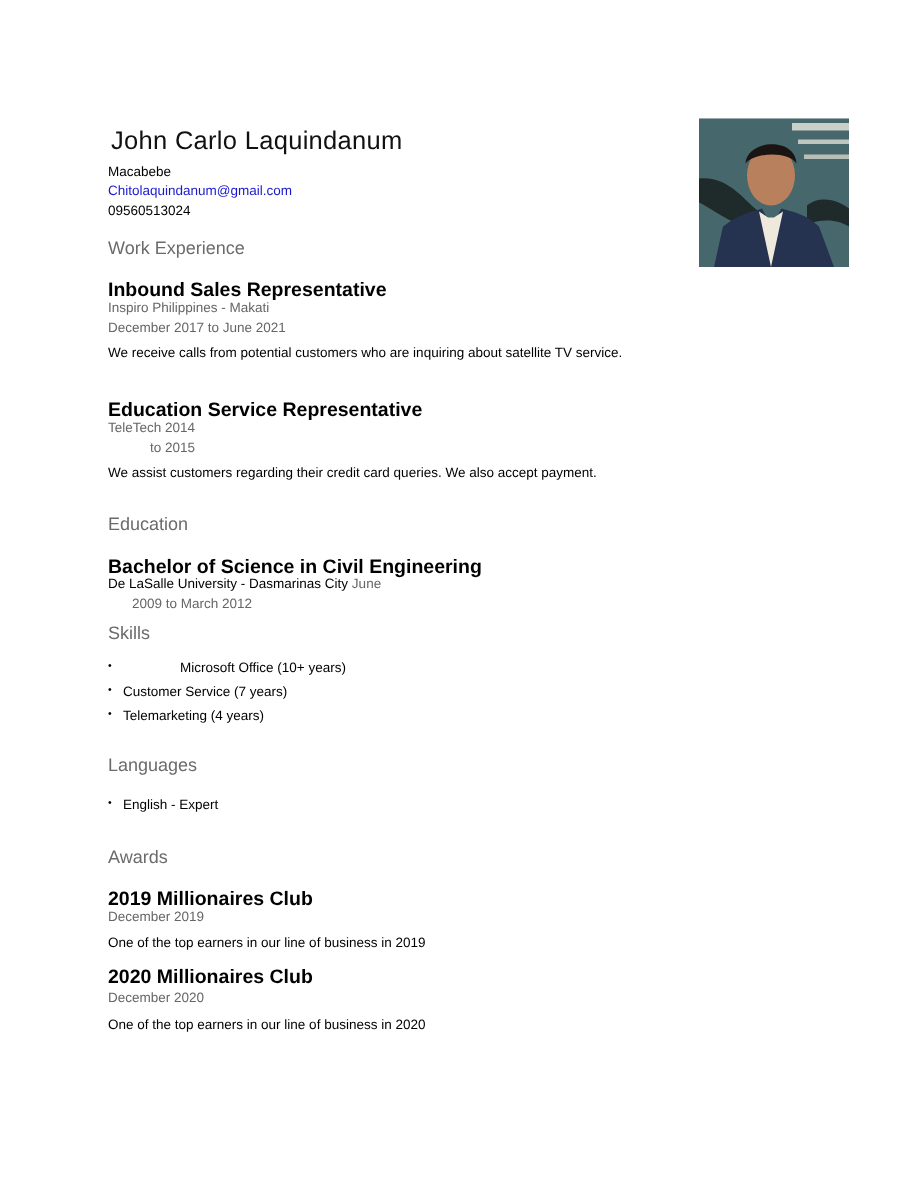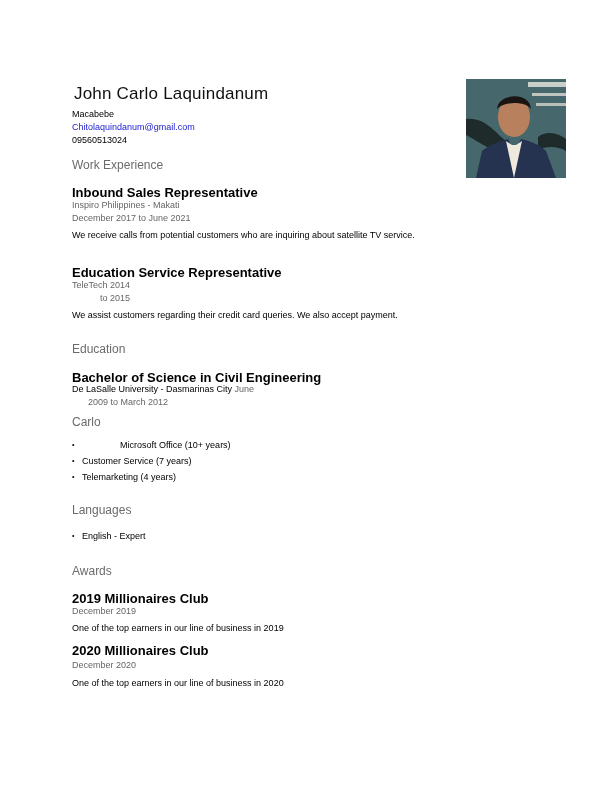--- a/index.html
+++ b/index.html
@@ -53,21 +53,21 @@
 <div class="abs body" style="left:72px;top:310px;">We assist customers regarding their credit card queries. We also accept payment.</div>
 
 <div class="abs section" style="left:72px;top:342px;">Education</div>
 <div class="abs jobtitle" style="left:72px;top:370px;">Bachelor of Science in Civil Engineering</div>
 <div class="abs" style="left:72px;top:384px;font-size:9px;text-align:right;">
   <span>De LaSalle University - Dasmarinas City</span>
   <span class="meta">June</span>
 </div>
 <div class="abs meta" style="left:72px;top:397px;margin-left:16px;">2009 to March 2012</div>
 
-<div class="abs section" style="left:72px;top:415px;">Carlo</div>
+<div class="abs section" style="left:72px;top:415px;">Skills</div>
 <div class="abs body bullet" style="left:82px;top:440px;padding-left:38px;">Microsoft Office (10+ years)</div>
 <div class="abs body bullet" style="left:82px;top:456px;">Customer Service (7 years)</div>
 <div class="abs body bullet" style="left:82px;top:472px;">Telemarketing (4 years)</div>
 
 <div class="abs section" style="left:72px;top:503px;">Languages</div>
 <div class="abs body bullet" style="left:82px;top:531px;">English - Expert</div>
 
 <div class="abs section" style="left:72px;top:564px;">Awards</div>
 
 <div class="abs jobtitle" style="left:72px;top:591px;">2019 Millionaires Club</div>

